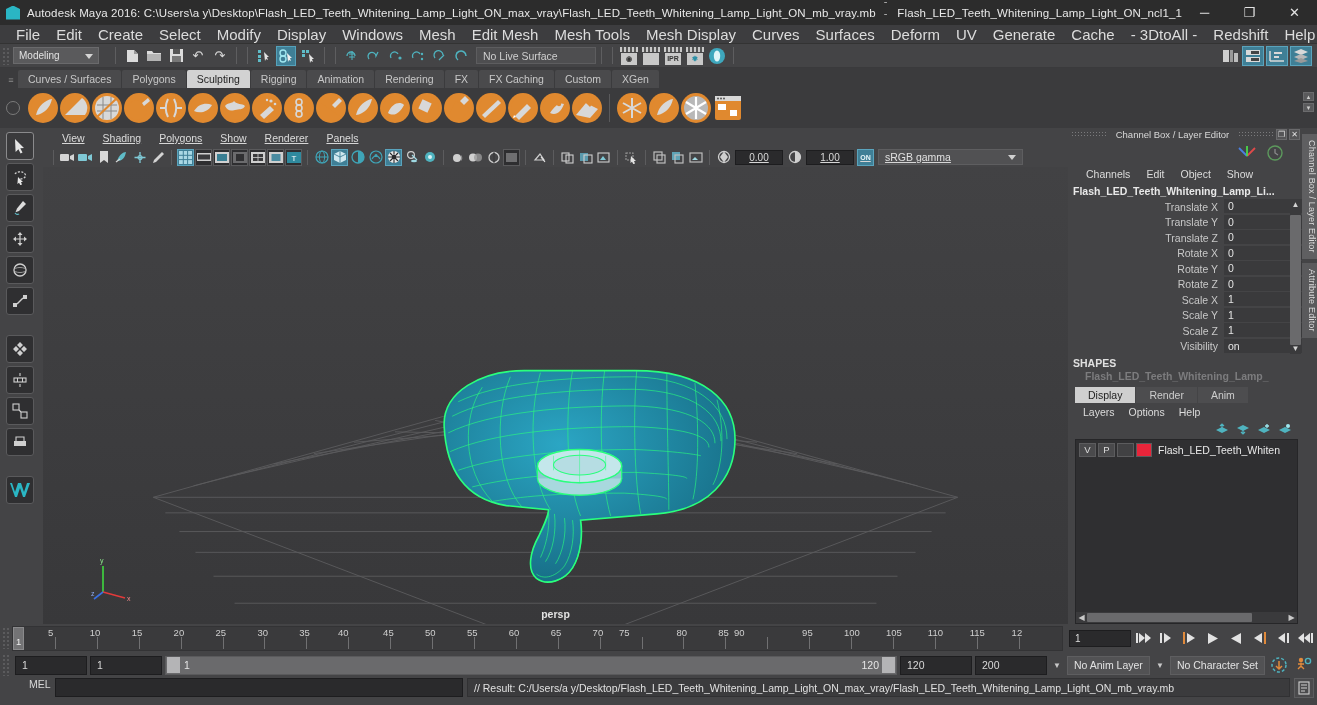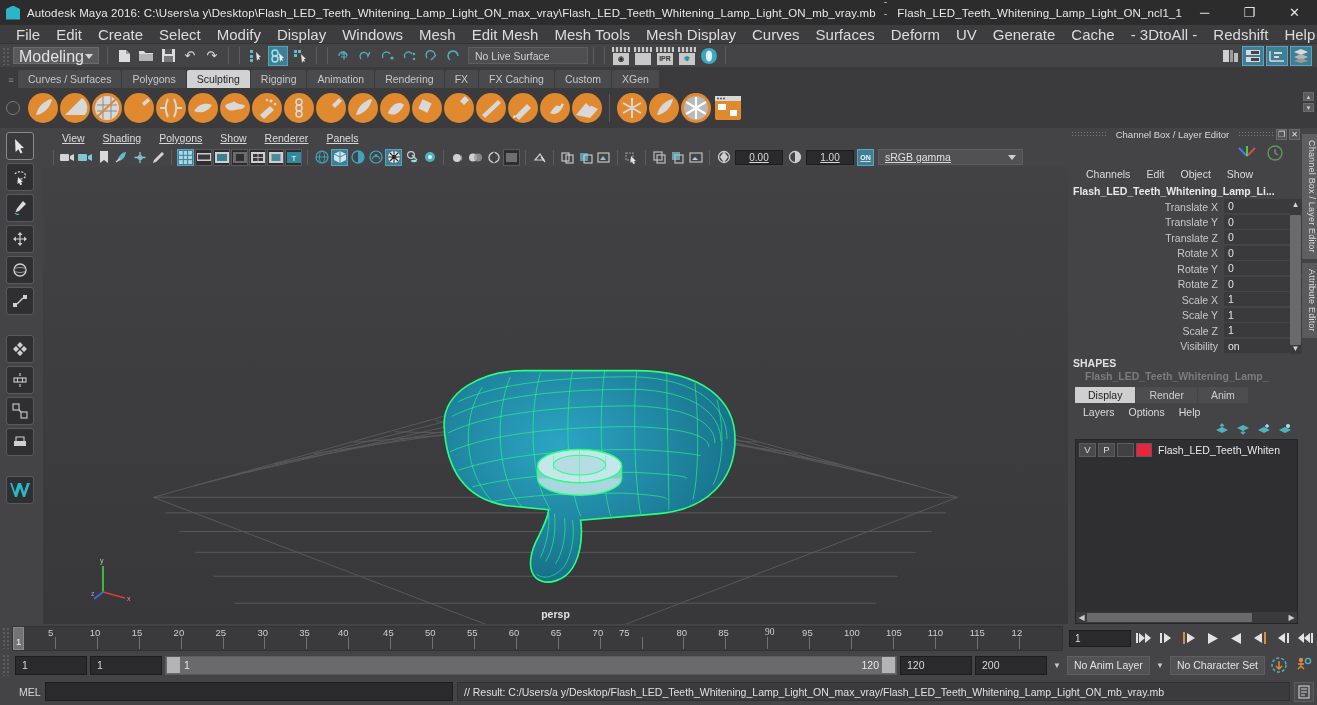--- a/index.html
+++ b/index.html
@@ -39,22 +39,22 @@
   
   .statusbar {
     height:24px; background:#444446; display:flex; align-items:center; flex:0 0 24px;
     padding-left:2px; border-bottom:1px solid #3a3a3c;
   }
   .gripper { width:8px;height:18px; margin-right:3px;
     background-image: radial-gradient(#5b5b5d 35%, transparent 36%);
     background-size:4px 4px;}
   .mode-select {
     width:86px; height:17px; background:#5a5a5c; border:1px solid #6a6a6c;
-    display:flex; padding-left:5px; font-size:16px; color:#e2e2e2;
-    position:relative; margin-right:3px;
+    display:flex; align-items:center; padding-left:5px; font-size:10px; color:#e2e2e2;
+    position:relative; margin-right:11px;
   }
   .mode-select .arr { position:absolute; right:5px; top:6px;
     border-left:4px solid transparent;border-right:4px solid transparent;border-top:5px solid #d5d5d5;}
   .tb-sep { width:1px;height:17px;background:#5e5e60;margin:0 5px; flex:0 0 1px;}
   .tb-ico { width:20px;height:20px; margin:0 1px; display:flex;align-items:center;justify-content:center;
     font-size:13px; color:#d8d8d8; flex:0 0 20px;}
   .tb-ico.on { background:#3f7f96; border:1px solid #55a2bb; }
   .tb-ico.teal { color:#4fb3bf; }
   .live-surface { width:120px;height:17px;background:#4e4e50;border:1px solid #5d5d5f;
     display:flex;align-items:center;padding-left:6px;font-size:10.5px;color:#cfcfcf;margin-left:3px;}
@@ -189,21 +189,21 @@
   .range-handle { width:13px;height:16px;background:#b4b4b6;margin-left:1px;}
   .range-start { font-size:10.5px;color:#e6e6e6;padding-left:4px;}
   .range-end { margin-left:auto;font-size:10.5px;color:#e6e6e6;padding-right:3px;}
   .range-handle-r { width:13px;height:16px;background:#b4b4b6;margin-right:1px;}
   .combo { height:19px;background:#525254;border:1px solid #5e5e60;display:flex;align-items:center;
     padding:0 6px;font-size:10.5px;color:#e2e2e2;white-space:nowrap;}
   .drop-arr { width:14px;height:19px;display:flex;align-items:center;justify-content:center;color:#c8c8c8;font-size:8px;}
   .rb-ico { width:22px;height:20px;display:flex;align-items:center;justify-content:center;font-size:13px;}
 
   
-  .cmdline { height:27px;background:#444446;display:flex;align-items:center;flex:0 0 27px;padding:0 3px;gap:4px;}
+  .cmdline { height:27px;background:#444446;display:flex;align-items:flex-start;flex:0 0 27px;padding:0 3px;gap:4px;margin-left:10px;}
   .mel-label { width:38px;font-size:10.5px;color:#d8d8d8;padding-left:16px;}
   .mel-input { width:408px;height:19px;background:#2a2a2c;border:1px solid #1d1d1f;}
   .mel-result { flex:1 1 auto;height:19px;background:#3b3b3d;border:1px solid #313133;
     display:flex;align-items:center;padding-left:6px;font-size:10.5px;color:#e0e0e0;overflow:hidden;white-space:nowrap;}
   .script-btn { width:20px;height:20px;background:#4a4a4c;border:1px solid #5c5c5e;
     display:flex;align-items:center;justify-content:center;color:#ddd;font-size:10px;}
 
   
   .helpline { height:21px;background:#444446;display:flex;align-items:center;flex:0 0 21px;padding-left:28px;
     font-size:10.5px;color:#c6c6c6;border-top:1px solid #3c3c3e;}
@@ -1152,21 +1152,21 @@
         <div class="ts-tick" style="left: 537.711px;">65</div>
         <div class="ts-mark" style="left: 544.711px;"></div>
         <div class="ts-tick" style="left: 579.612px;">70</div>
         <div class="ts-mark" style="left: 586.612px;"></div>
         <div class="ts-tick" style="left: 606px;">75</div>
         <div class="ts-mark" style="left: 628.512px;"></div>
         <div class="ts-tick" style="left: 663.413px;">80</div>
         <div class="ts-mark" style="left: 670.413px;"></div>
         <div class="ts-tick" style="left: 705.314px;">85</div>
         <div class="ts-mark" style="left: 712.314px;"></div>
-        <div class="ts-tick" style="left: 752px; font-family: Liberation Serif, serif;">90</div>
+        <div class="ts-tick" style="left: 721px;">90</div>
         <div class="ts-mark" style="left: 754.215px;"></div>
         <div class="ts-tick" style="left: 789.116px;">95</div>
         <div class="ts-mark" style="left: 796.116px;"></div>
         <div class="ts-tick" style="left: 831.017px;">100</div>
         <div class="ts-mark" style="left: 838.017px;"></div>
         <div class="ts-tick" style="left: 872.917px;">105</div>
         <div class="ts-mark" style="left: 879.917px;"></div>
         <div class="ts-tick" style="left: 914.818px;">110</div>
         <div class="ts-mark" style="left: 921.818px;"></div>
         <div class="ts-tick" style="left: 956.719px;">115</div>

